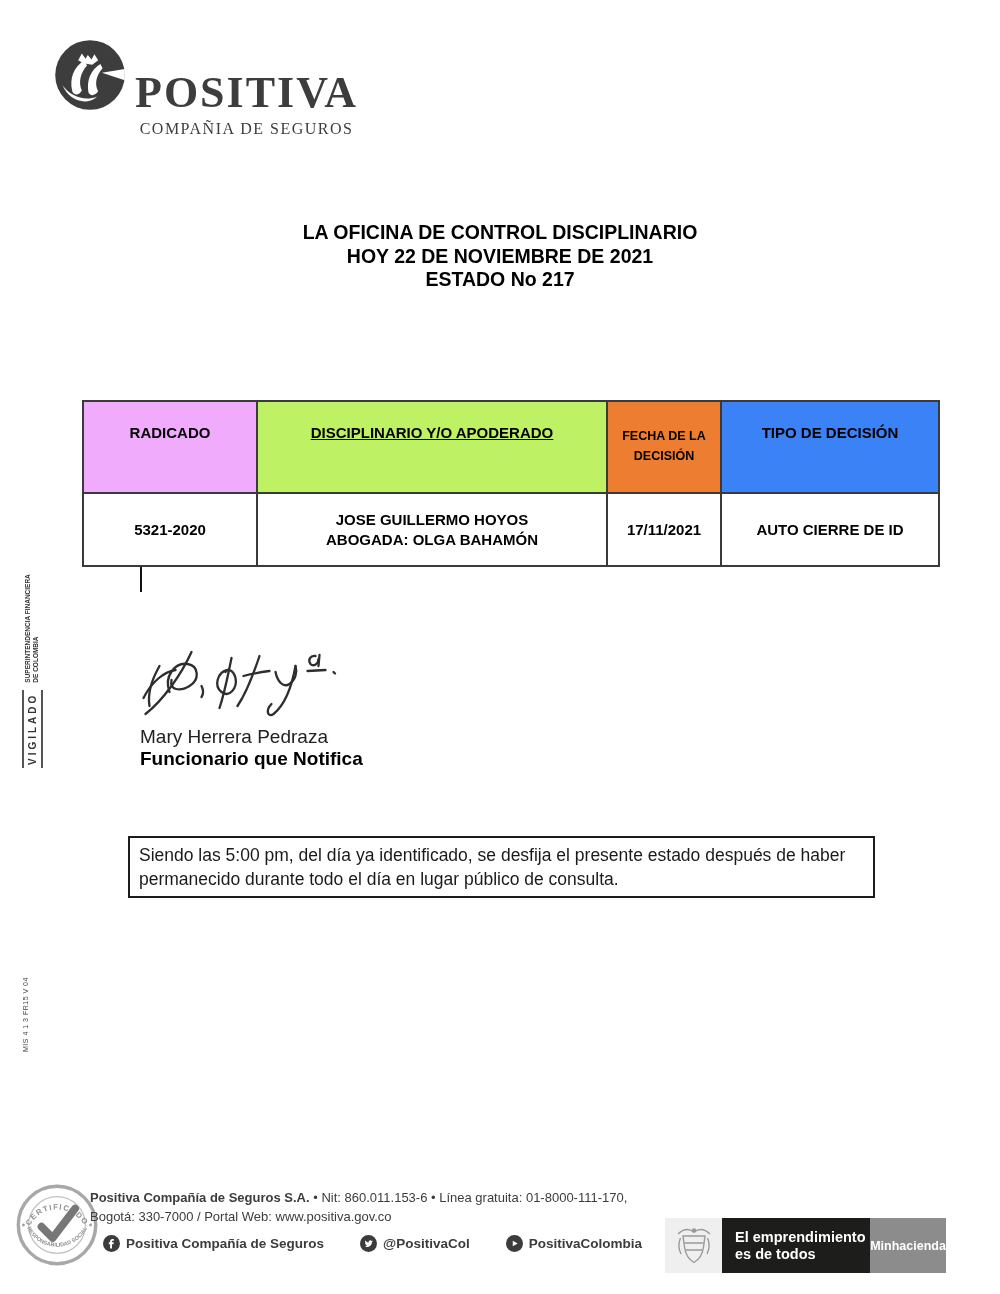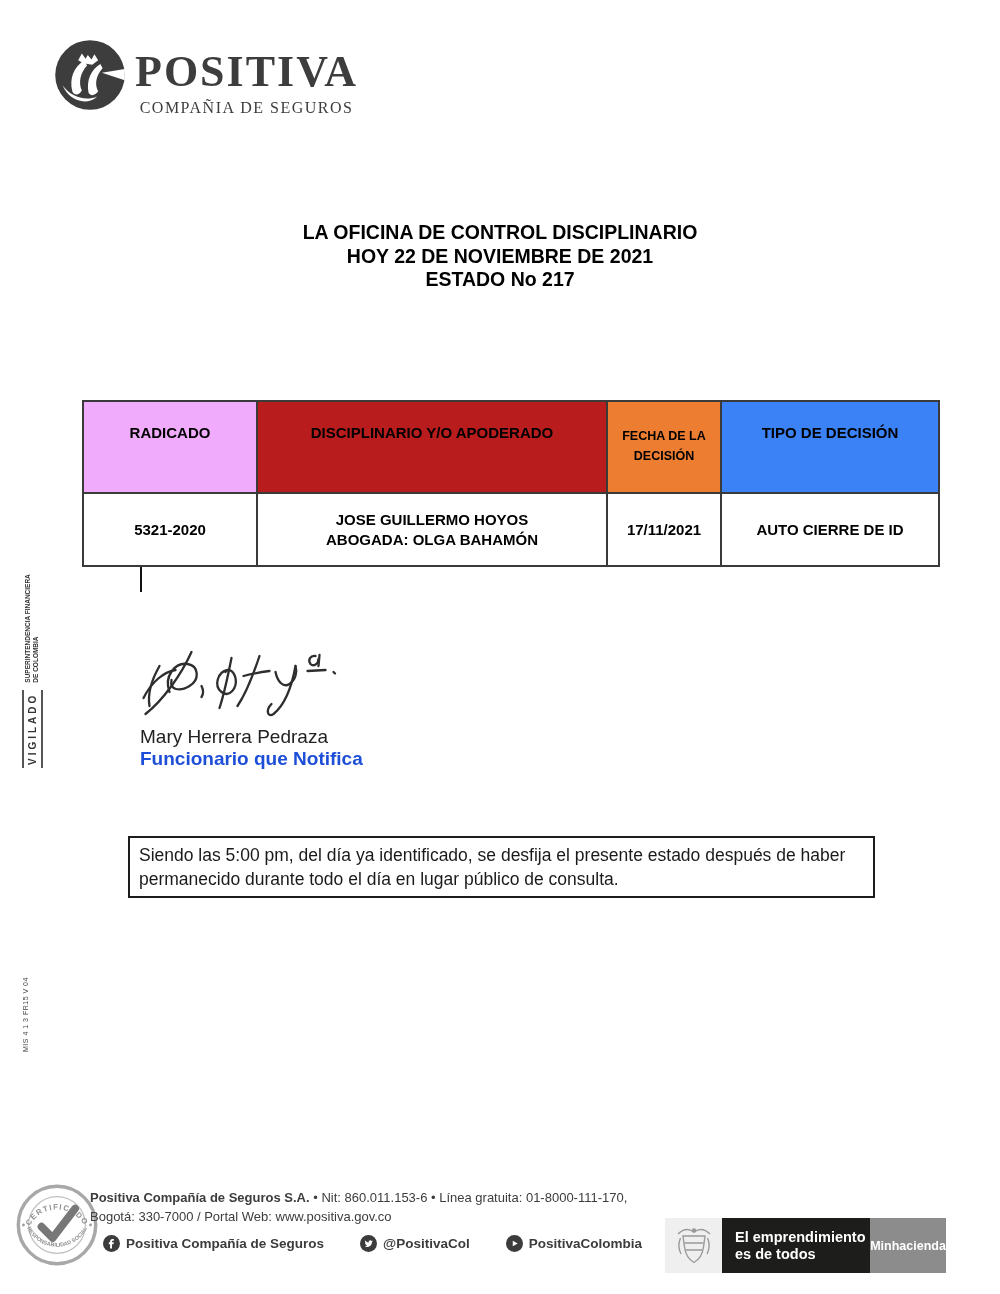--- a/index.html
+++ b/index.html
@@ -6,21 +6,21 @@
   html,body { background:#e8e8e8; }
   .page {
     position:relative; width:1000px; height:1294px; background:#ffffff;
     margin:0 auto; overflow:hidden;
     font-family:"Liberation Sans", sans-serif; color:#000;
   }
 
   
   .logo-wrap { position:absolute; left:53px; top:38px; display:flex; gap:8px; align-items:flex-start; }
   .logo-text { padding-top:12px; }
-  .logo-name { font-family:"Liberation Serif", serif; font-weight:bold; font-size:44px; letter-spacing:2px; color:#3d3d3d; line-height:1; }
+  .logo-name { font-family:"Liberation Serif", serif; font-weight:bold; font-size:44px; letter-spacing:2px; color:#3d3d3d; line-height:1;margin-top:21px; }
   .logo-sub  { font-family:"Liberation Serif", serif; font-size:16px; letter-spacing:1.5px; color:#3d3d3d; margin-top:5px; text-align:center; }
 
   
   .title-block { position:absolute; top:221px; left:0; width:100%; text-align:center;
     font-weight:bold; font-size:19.5px; line-height:23.5px; color:#000; }
 
   
   .doc-table { position:absolute; left:82px; top:400px; display:grid;
     grid-template-columns:172px 348px 112px 216px; gap:2px;
     background:#3a3a3a; border:2px solid #3a3a3a; }
@@ -41,21 +41,21 @@
   .vig-box { font-size:10px; font-weight:bold; letter-spacing:3px; color:#333;
     border-top:2px solid #555; border-bottom:2px solid #555; padding:3px 3px; white-space:nowrap; }
   .vig-small { font-size:6.5px; line-height:8px; font-weight:bold; color:#333; white-space:nowrap; }
   .code-wrap { left:17px; top:958px; width:16px; height:94px; }
   .code-rot { width:94px; height:16px; transform:rotate(-90deg) translateX(-94px);
     font-size:7px; letter-spacing:0.5px; color:#444; white-space:nowrap; }
 
   
   .sig-svg { position:absolute; left:133px; top:636px; }
   .sig-name { position:absolute; left:140px; top:726px; font-size:19px; color:#222; }
-  .sig-role { position:absolute; left:140px; top:748px; font-size:19px; font-weight:bold; color:#1d4ed8;text-align:right; }
+  .sig-role { position:absolute; left:140px; top:748px; font-size:19px; font-weight:bold; color:#000000;text-align:right; }
 
   
   .notice { position:absolute; left:128px; top:836px; width:747px;
     border:2px solid #1c1c1c; padding:5px 9px; font-size:17.5px; line-height:24px; color:#1a1a1a; }
 
   
   .seal-svg { position:absolute; left:14px; top:1182px; }
   .footer-text { position:absolute; left:90px; top:1190px; width:565px; text-align:left; color:#3c3c3c; }
   .footer-line1 { font-size:13px; }
   .footer-line1 b { font-weight:bold; }
@@ -92,21 +92,21 @@
   </div>
 
   <div class="title-block">
     <div>LA OFICINA DE CONTROL DISCIPLINARIO</div>
     <div>HOY 22 DE NOVIEMBRE DE 2021</div>
     <div>ESTADO No 217</div>
   </div>
 
   <div class="doc-table">
     <div class="th" style="background: #f0abfc;">RADICADO</div>
-    <div class="th" style="background: #b91c1c;">DISCIPLINARIO Y/O APODERADO</div>
+    <div class="th" style="background: #bef264; text-decoration: underline;">DISCIPLINARIO Y/O APODERADO</div>
     <div class="th small" style="background: rgb(237, 125, 49);">FECHA DE LA DECISIÓN</div>
     <div class="th" style="background: #3b82f6;">TIPO DE DECISIÓN</div>
 
     <div class="td">5321-2020</div>
     <div class="td">
       <span>JOSE GUILLERMO HOYOS</span>
       <span>ABOGADA: OLGA BAHAMÓN</span>
     </div>
     <div class="td">17/11/2021</div>
     <div class="td">AUTO CIERRE DE ID</div>

